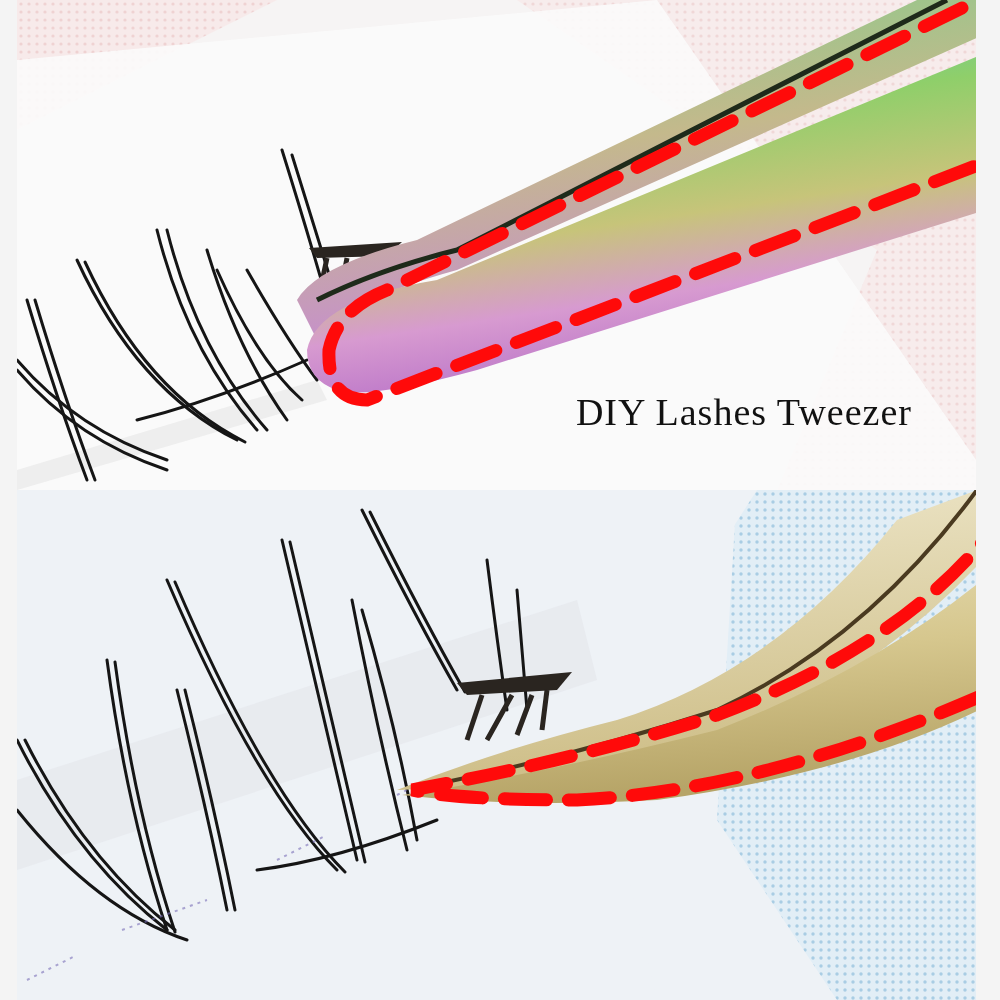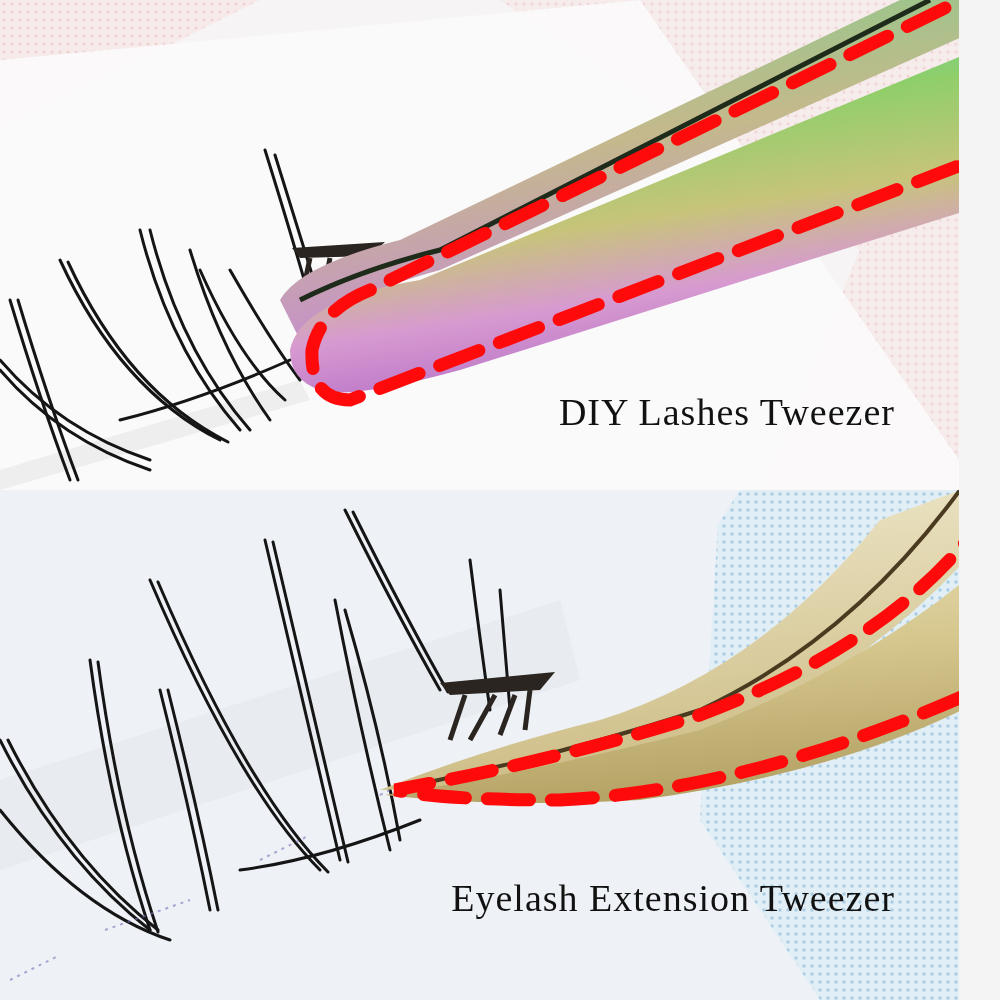--- a/index.html
+++ b/index.html
@@ -1,17 +1,17 @@
 <!DOCTYPE html>
 <html><head>
 <meta charset="utf-8">
 <style>
   html, body { margin: 0; padding: 0; }
   body { width: 1000px; height: 1000px; overflow: hidden; background: #f4f4f4; position: relative; }
-  .panel { position: absolute; left: 0; width: 959px; overflow: hidden; }
+  .panel { position: absolute; left: 17px; width: 959px; overflow: hidden; }
   .panel-top { top: 0; height: 490px; background: #f6f4f4; }
   .panel-bottom { top: 490px; height: 510px; background: #eef2f6; }
   .panel svg { position: absolute; left: 0; top: 0; }
   .caption {
     position: absolute;
     font-family: "Liberation Serif", "DejaVu Serif", serif;
     color: #111;
     white-space: nowrap;
     letter-spacing: 1px;
   }
@@ -135,14 +135,13 @@
     <path d="M440,193 L555,182 L540,200 L450,205 Z" fill="#2a2520"></path>
     <path d="M465,205 L450,250 M495,205 L470,250 M515,205 L500,245 M530,200 L525,240" stroke="#2a2520" stroke-width="5"></path>
 
     <path d="M380,300 Q480,260 600,230 Q760,180 880,30 L960,0 L1000,0 L1000,30 Q880,180 700,250 Q560,290 430,298 Z" fill="url(#goldB)"></path>
     <path d="M420,294 Q560,265 700,220 Q850,150 960,0" stroke="#4a3a20" stroke-width="4" fill="none"></path>
 
     <path d="M385,305 Q520,285 700,240 Q880,170 1000,60 L1000,200 Q860,280 640,310 Q500,318 385,305 Z" fill="url(#goldA)"></path>
 
     <path d="M990,20 Q900,150 700,225 Q560,270 395,300 Q440,310 560,310 Q760,300 1000,190" stroke="#ff0a0a" stroke-width="13" fill="none" stroke-dasharray="42,22" stroke-linecap="round"></path>
   </svg>
-  <div class="caption caption-bottom">Eyelash Extension Tweezer</div>
 </div>
 
 </body></html>

